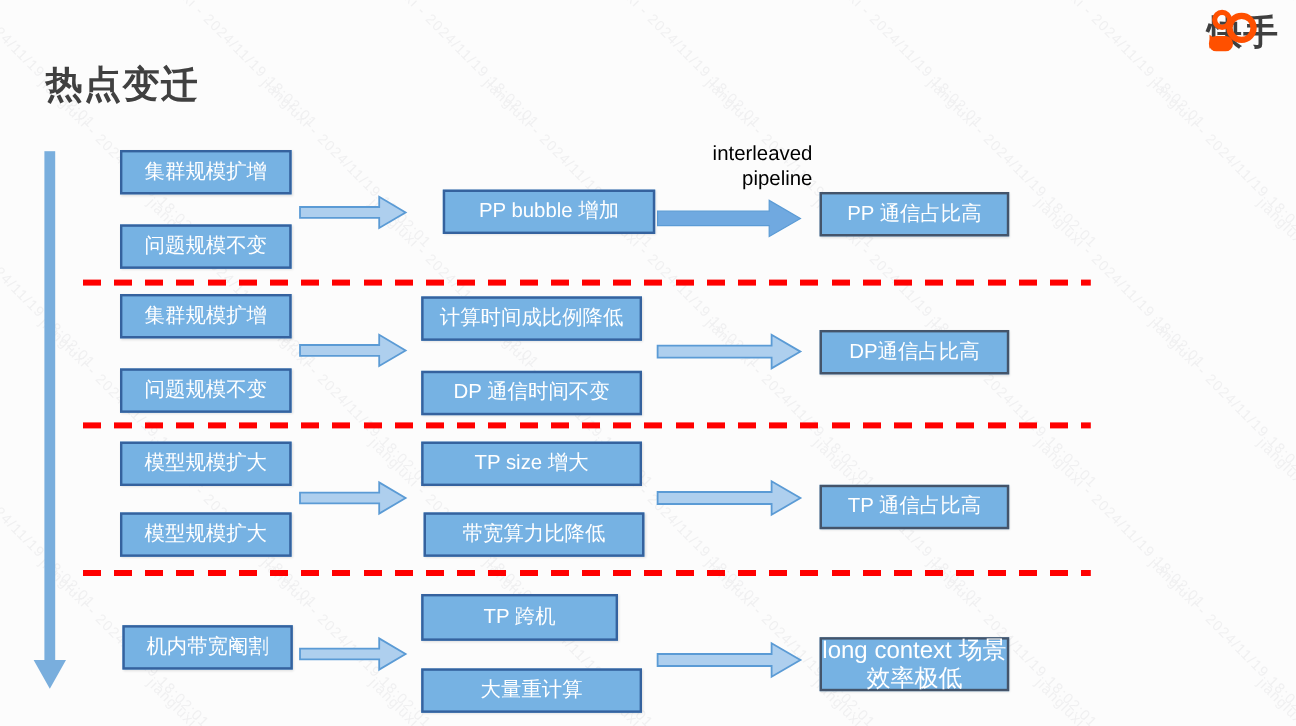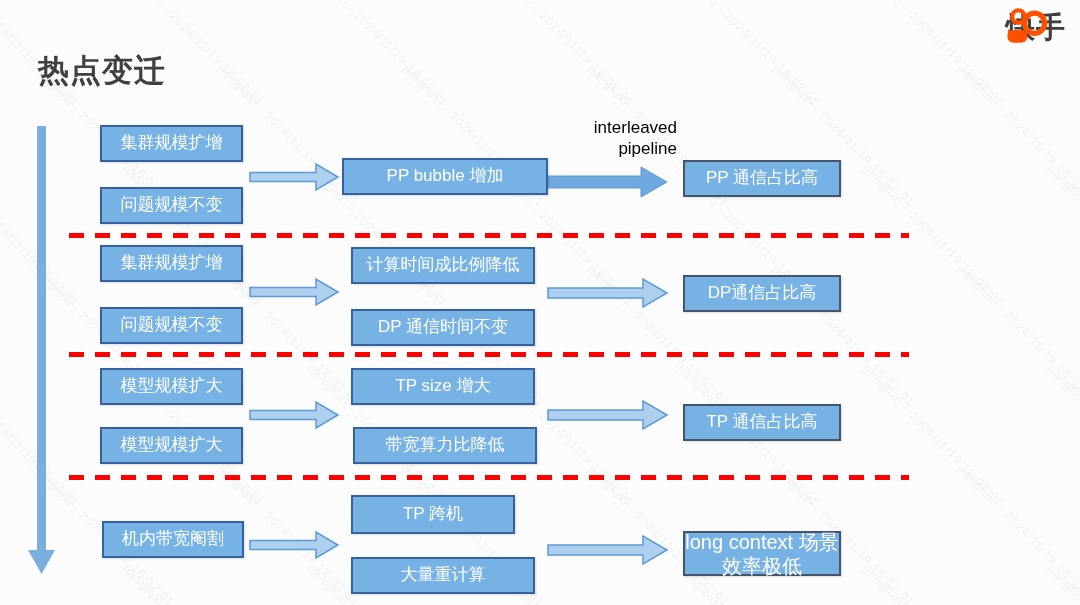--- a/index.html
+++ b/index.html
@@ -113,21 +113,21 @@
 
   <div class="divider" style="top:233px"></div>
   <div class="divider" style="top:352px"></div>
   <div class="divider" style="top:475px"></div>
 
   <div class="box" style="left:100px;top:125px;width:143px;height:37px">集群规模扩增</div>
   <div class="box" style="left:100px;top:187px;width:143px;height:37px">问题规模不变</div>
   <svg style="left:250px;top:164px" width="88" height="26" viewBox="0 0 88 26">
     <polygon points="0,8.5 66,8.5 66,0 88,13 66,26 66,17.5 0,17.5" fill="#aecfee" stroke="#5b9bd5" stroke-width="1.5"></polygon>
   </svg>
-  <div class="box" style="left:342px;top:158px;width:206px;height:37px">PP bubble 增加</div>
+  <div class="box" style="left:369px;top:158px;width:177px;height:37px">PP bubble 增加</div>
   <div class="arrow-label">interleaved
 pipeline</div>
   <svg style="left:548px;top:167px" width="119" height="30" viewBox="0 0 119 30">
     <polygon points="0,9 93,9 93,0 119,15 93,30 93,21 0,21" fill="#70a9e0" stroke="#5b9bd5" stroke-width="1"></polygon>
   </svg>
   <div class="box result" style="left:683px;top:160px;width:158px;height:37px">PP 通信占比高</div>
 
   <div class="box" style="left:100px;top:245px;width:143px;height:37px">集群规模扩增</div>
   <div class="box" style="left:100px;top:307px;width:143px;height:37px">问题规模不变</div>
   <svg style="left:250px;top:279px" width="88" height="26" viewBox="0 0 88 26">

